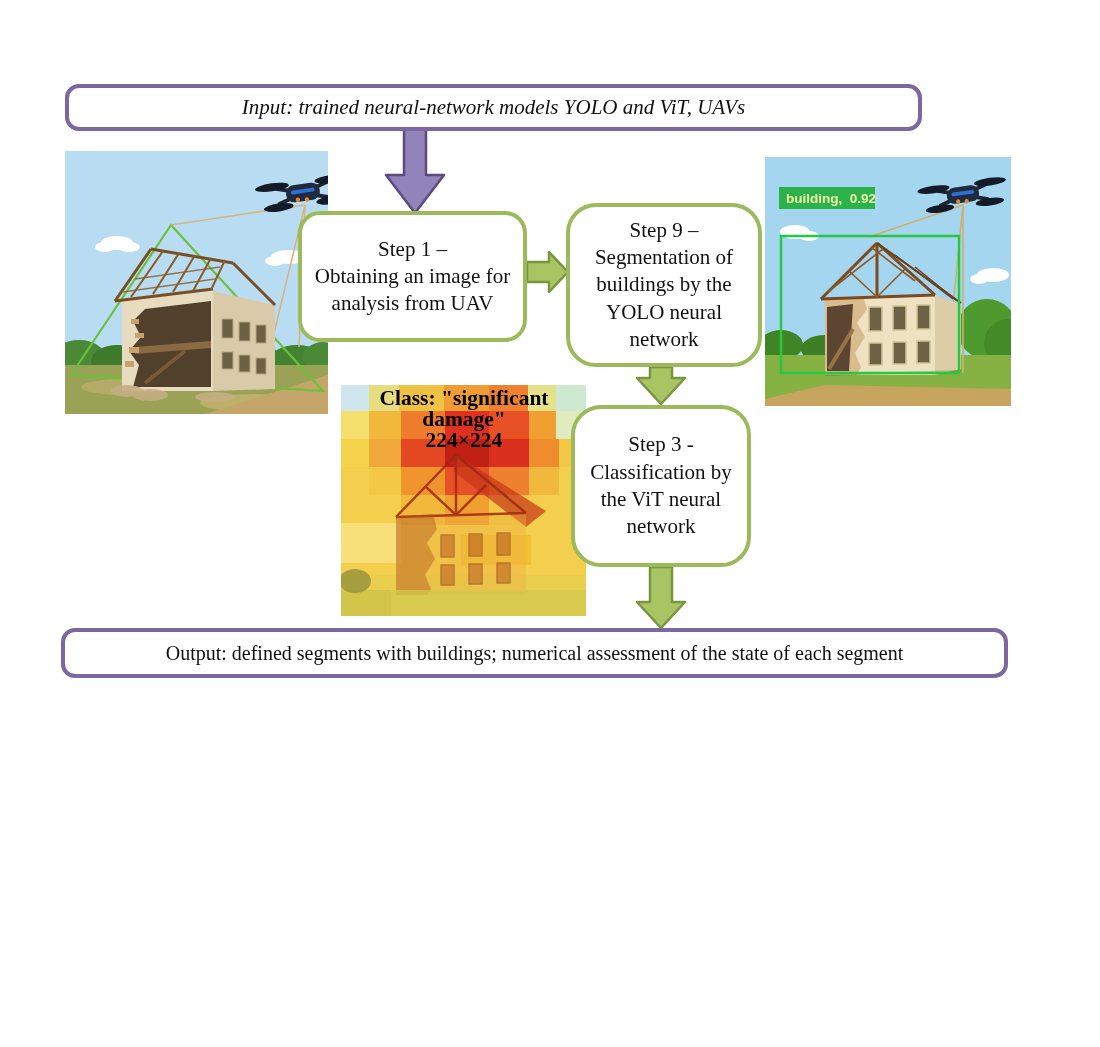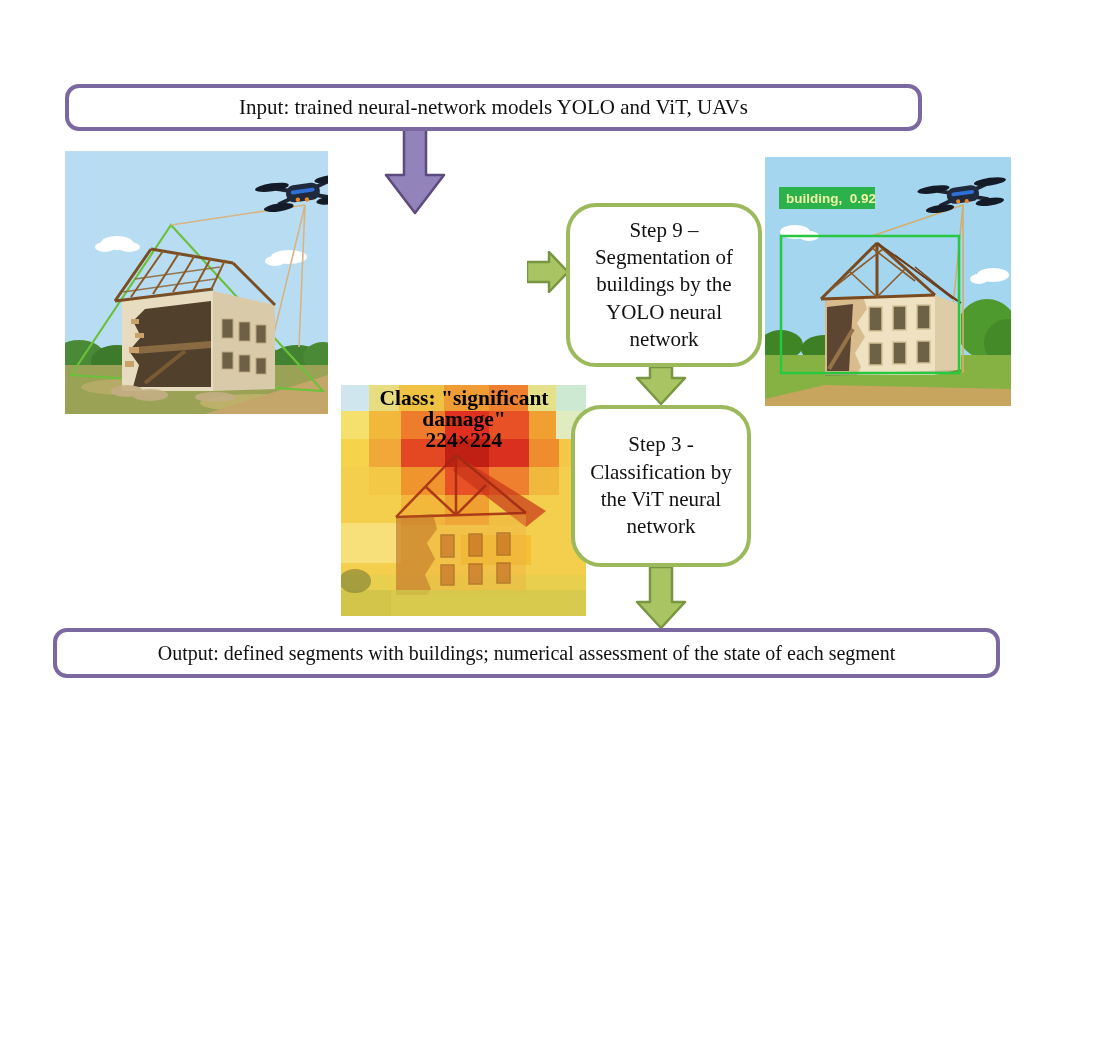--- a/index.html
+++ b/index.html
@@ -26,21 +26,21 @@
     position:absolute; left:343px; top:388px; width:242px;
     font-size:21.5px; line-height:21px; font-weight:bold; text-align:center;
     white-space:pre-line; color:#000; z-index:6;
   }
 </style>
 </head>
 <body>
 
 <div class="canvas">
 
-  <div class="pill" style="left:65px; top:84px; width:857px; height:47px;">
+  <div class="pill" style="left:65px; top:84px; width:857px; height:47px;font-style:italic;">
     <span>Input: trained neural-network models YOLO and ViT, UAVs</span>
   </div>
 
   <svg class="arrow" style="left:384px; top:129px;" width="62" height="87" viewBox="0 0 62 87">
     <polygon points="20,0 42,0 42,46 60,46 31,84 2,46 20,46" fill="#9283ba" stroke="#5d4a7e" stroke-width="2.5" stroke-linejoin="round"></polygon>
   </svg>
 
   <svg class="scene" style="left:65px; top:151px;" width="263" height="263" viewBox="0 0 263 263">
     <rect x="0" y="0" width="263" height="263" fill="#b8ddf2"></rect>
     <g fill="#ffffff">
@@ -121,20 +121,25 @@
       <ellipse cx="30" cy="-10" rx="17" ry="4" fill="#141b28"></ellipse>
       <ellipse cx="-26" cy="11" rx="15" ry="4" fill="#141b28"></ellipse>
       <ellipse cx="27" cy="11" rx="15" ry="4" fill="#141b28"></ellipse>
       <rect x="-17" y="-9" width="34" height="17" rx="8" fill="#1f2a3d"></rect>
       <rect x="-12" y="-4" width="24" height="4" rx="2" fill="#2f6fd6"></rect>
       <circle cx="-6" cy="6" r="2.2" fill="#e8872a"></circle>
         <circle cx="3" cy="7" r="2.2" fill="#e8872a"></circle>
     </g>
   </svg>
 
+  <div class="stepbox" style="left:298px; top:211px; width:229px; height:131px; border-radius:22px;">
+    <span>Step 1 –
+Obtaining an image for
+analysis from UAV</span>
+  </div>
 
   <svg class="arrow" style="left:527px; top:251px;" width="42" height="42" viewBox="0 0 42 42">
     <polygon points="0,11 22,11 22,1 41,21 22,41 22,31 0,31" fill="#a9c463" stroke="#789540" stroke-width="2.5" stroke-linejoin="round"></polygon>
   </svg>
 
   <div class="stepbox" style="left:566px; top:203px; width:196px; height:164px; border-radius:30px;">
     <span>Step 9 –
 Segmentation of
 buildings by the
 YOLO neural
@@ -287,17 +292,17 @@
     <span>Step 3 -
 Classification by
 the ViT neural
 network</span>
   </div>
 
   <svg class="arrow" style="left:635px; top:567px;" width="52" height="62" viewBox="0 0 52 62">
     <polygon points="15,0 37,0 37,35 50,35 26,61 2,35 15,35" fill="#a9c463" stroke="#789540" stroke-width="2.5" stroke-linejoin="round"></polygon>
   </svg>
 
-  <div class="pill" style="left:53px; top:628px; width:947px; height:50px; font-size:20px;">
+  <div class="pill" style="left:61px; top:628px; width:947px; height:50px; font-size:20px;">
     <span>Output: defined segments with buildings; numerical assessment of the state of each segment</span>
   </div>
 
 </div>
 
 </body></html>

